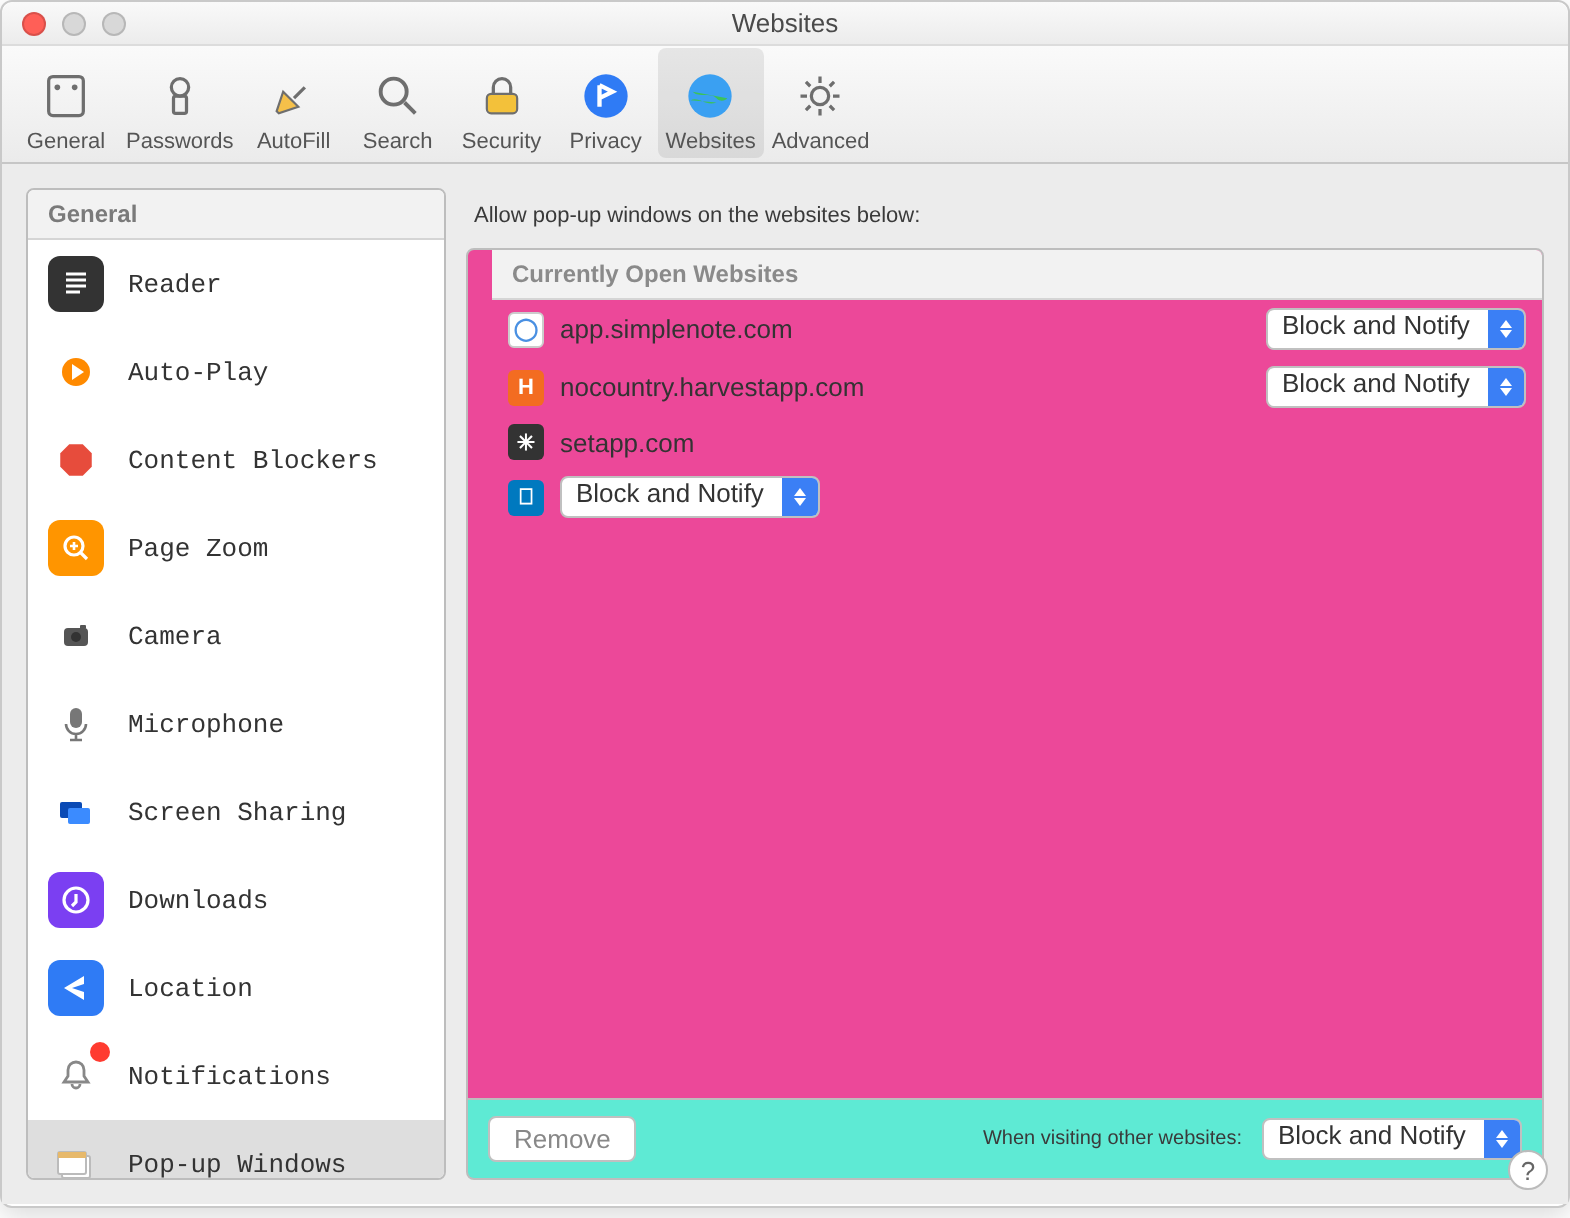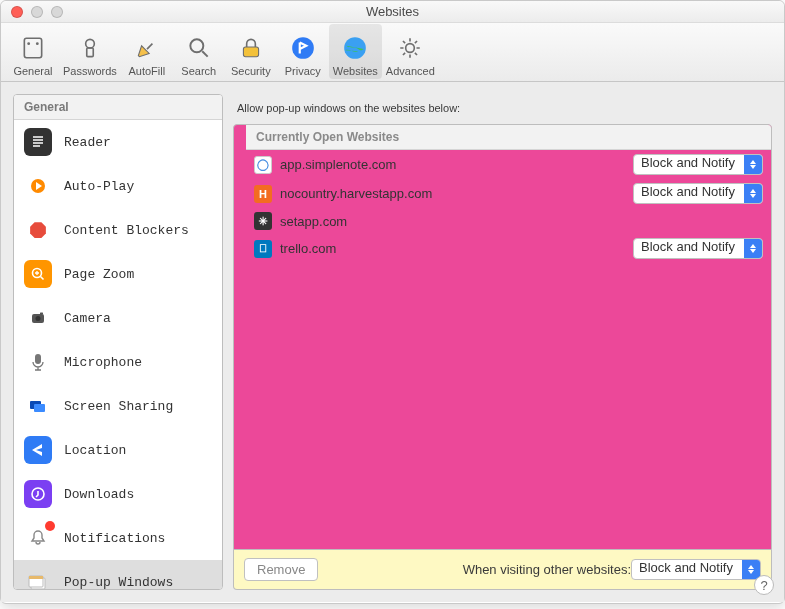--- a/index.html
+++ b/index.html
@@ -40,24 +40,24 @@
 .table { flex: 1; background: #ec4899; border: 1px solid #bdbdbd; border-radius: 4px 4px 0 0; display: flex; flex-direction: column; overflow: hidden; padding-left: 12px; }
 .thead { background: #f2f2f2; border-bottom: 1px solid #d5d5d5; padding: 5px 10px; font-size: 12px; font-weight: 600; color: #8a8a8a; }
 .trow { display: flex; align-items: center; padding: 4px 8px; gap: 8px; }
 .tfav { width: 18px; height: 18px; border-radius: 3px; display:flex; align-items:center; justify-content:center; font-size: 11px; color:#fff; font-weight:bold; flex-shrink:0; }
 .tdomain { flex: 1; font-size: 13px; color: #333; }
 .combo { width: 130px; height: 21px; background: #fff; border: 1px solid #c0c0c0; border-radius: 4px; display: flex; align-items: flex-start; padding-left: 7px; font-size: 13px; position: relative; cursor: pointer; }
 .combo .arrows { position: absolute; right: 0; top: 0; bottom: 0; width: 18px; background: #3b7ff5; border-radius: 0 3px 3px 0; display: flex; flex-direction: column; align-items: center; justify-content: center; }
 .combo .arrows::before { content:""; width:0;height:0;border-left:3px solid transparent;border-right:3px solid transparent;border-bottom:4px solid #fff; margin-bottom:1px;}
 .combo .arrows::after { content:""; width:0;height:0;border-left:3px solid transparent;border-right:3px solid transparent;border-top:4px solid #fff;}
 
-.footer { display:flex; align-items:center; background:#fef9c3; border:1px solid #bdbdbd; border-top:none; border-radius:0 0 4px 4px; padding: 8px 10px; }
+.footer { display:flex; align-items:center; gap: 10px; background:#5eead4; border:1px solid #bdbdbd; border-top:none; border-radius:0 0 4px 4px; padding: 8px 10px; }
 .btn { background:#fff; border:1px solid #c0c0c0; border-radius:4px; padding: 3px 12px; font-size:13px; color:#888; cursor: default; }
 .spacer { flex:1; }
-.flabel { font-size:13px; color:#3a3a3a; }
+.flabel { font-size:10px; color:#3a3a3a; }
 
 .help { position:absolute; right:10px; bottom:8px; width:20px; height:20px; border:1px solid #bbb; border-radius:50%; display:flex; align-items:center; justify-content:center; font-size:13px; color:#666; background:#fff; cursor:pointer; }
 </style>
 </head>
 <body>
 
 <div class="window">
   <div class="titlebar">
     <div class="traffic">
       <div class="dot red"></div>
@@ -222,38 +222,38 @@
                 <svg width="18" height="16" viewBox="0 0 18 16">
                   <rect x="1" y="3" width="11" height="8" rx="1" fill="#0a4ab5"></rect>
                   <rect x="5" y="6" width="11" height="8" rx="1" fill="#3b8bff"></rect>
                 </svg>
               </div>
             </div>
             <span>Screen Sharing</span>
           </div>
           <div class="sitem">
             <div class="sicon">
-              <div style="width:28px;height:28px;border-radius:6px;background:#2f7bf5;display:flex;align-items:center;justify-content:center">
-                <svg width="16" height="16" viewBox="0 0 16 16">
-                  <path d="M2 8l10-6v4l-6 2 6 2v4z" fill="#fff"></path>
-                </svg>
-              </div>
-            </div>
-            <span>Location</span>
-          </div>
-          <div class="sitem">
-            <div class="sicon">
               <div style="width:28px;height:28px;border-radius:6px;background:#7b3ff2;display:flex;align-items:center;justify-content:center">
                 <svg width="16" height="16" viewBox="0 0 16 16">
                   <circle cx="8" cy="8" r="6" fill="none" stroke="#fff" stroke-width="1.6"></circle>
                   <path d="M8 5v4l-2 2" stroke="#fff" stroke-width="1.6" fill="none"></path>
                 </svg>
               </div>
             </div>
             <span>Downloads</span>
+          </div>
+          <div class="sitem">
+            <div class="sicon">
+              <div style="width:28px;height:28px;border-radius:6px;background:#2f7bf5;display:flex;align-items:center;justify-content:center">
+                <svg width="16" height="16" viewBox="0 0 16 16">
+                  <path d="M2 8l10-6v4l-6 2 6 2v4z" fill="#fff"></path>
+                </svg>
+              </div>
+            </div>
+            <span>Location</span>
           </div>
           <div class="sitem">
             <div class="sicon">
               <div style="width:28px;height:28px;display:flex;align-items:center;justify-content:center">
                 <svg width="18" height="18" viewBox="0 0 18 18">
                   <path d="M9 2a4 4 0 00-4 4v3l-2 3h12l-2-3V6a4 4 0 00-4-4z" fill="none" stroke="#888" stroke-width="1.4"></path>
                   <path d="M7 13a2 2 0 004 0" stroke="#888" stroke-width="1.4" fill="none"></path>
                 </svg>
               </div>
               <div class="badge"></div>
@@ -295,21 +295,20 @@
                 <span>Block and Notify</span>
                 <span class="arrows"></span>
               </div>
             </div>
             <div class="trow">
               <div class="tfav" style="background:#333;color:#fff;border:none">✳</div>
     <div class="tdomain">setapp.com</div>
             </div>
             <div class="trow">
               <div class="tfav" style="background:#0079bf;color:#fff;border:none">⎕</div>
-    <div class="tdomain">trello.com</div>
     <div class="combo">
                 <span>Block and Notify</span>
                 <span class="arrows"></span>
               </div>
             </div>
           </div>
       </div>
       <div class="footer">
         <div class="btn">Remove</div>
         <div class="spacer"></div>

